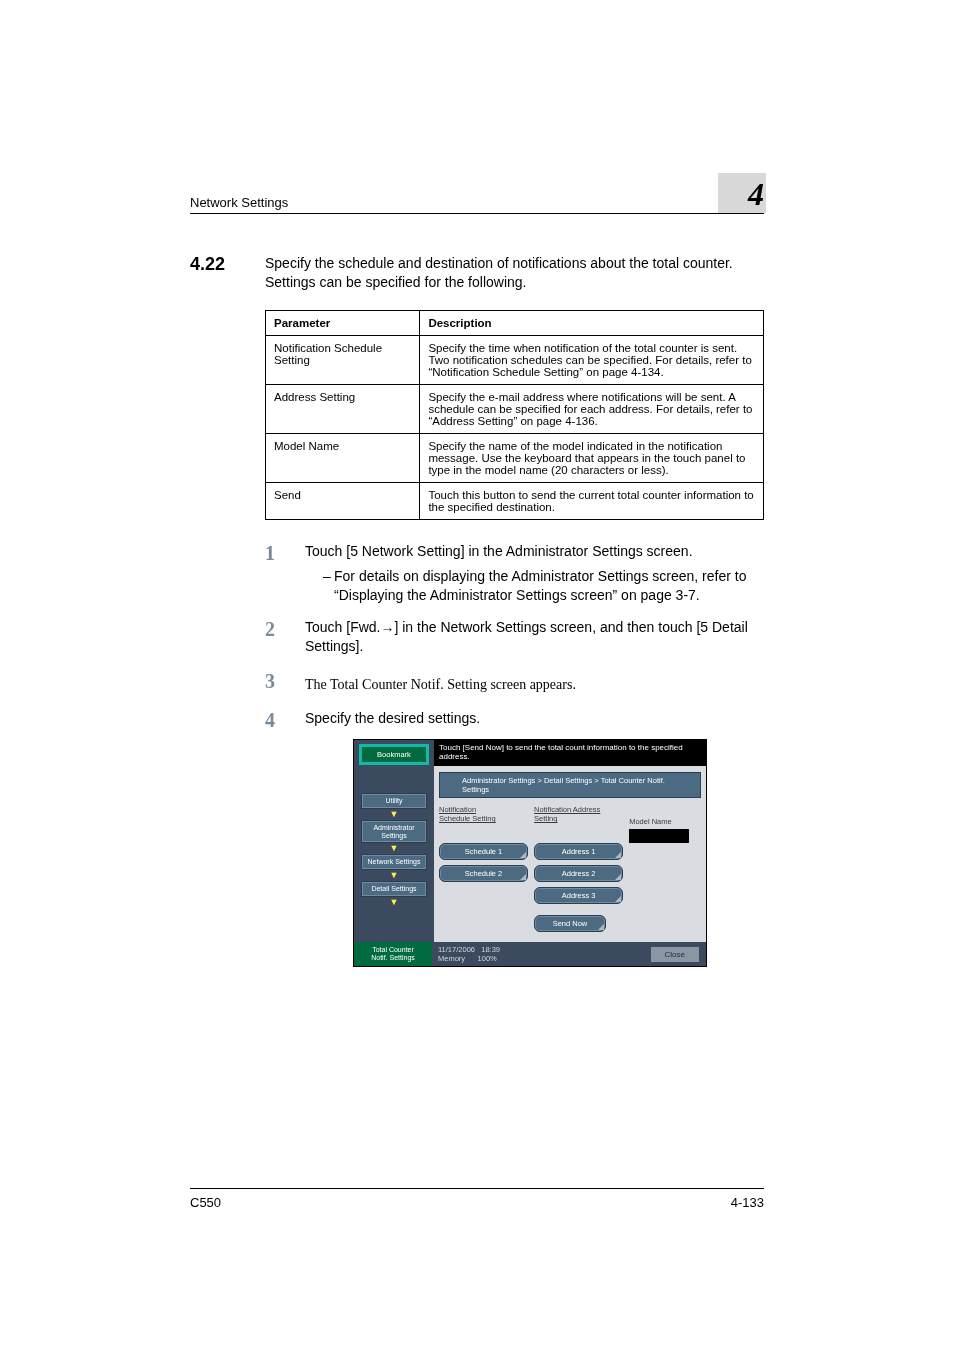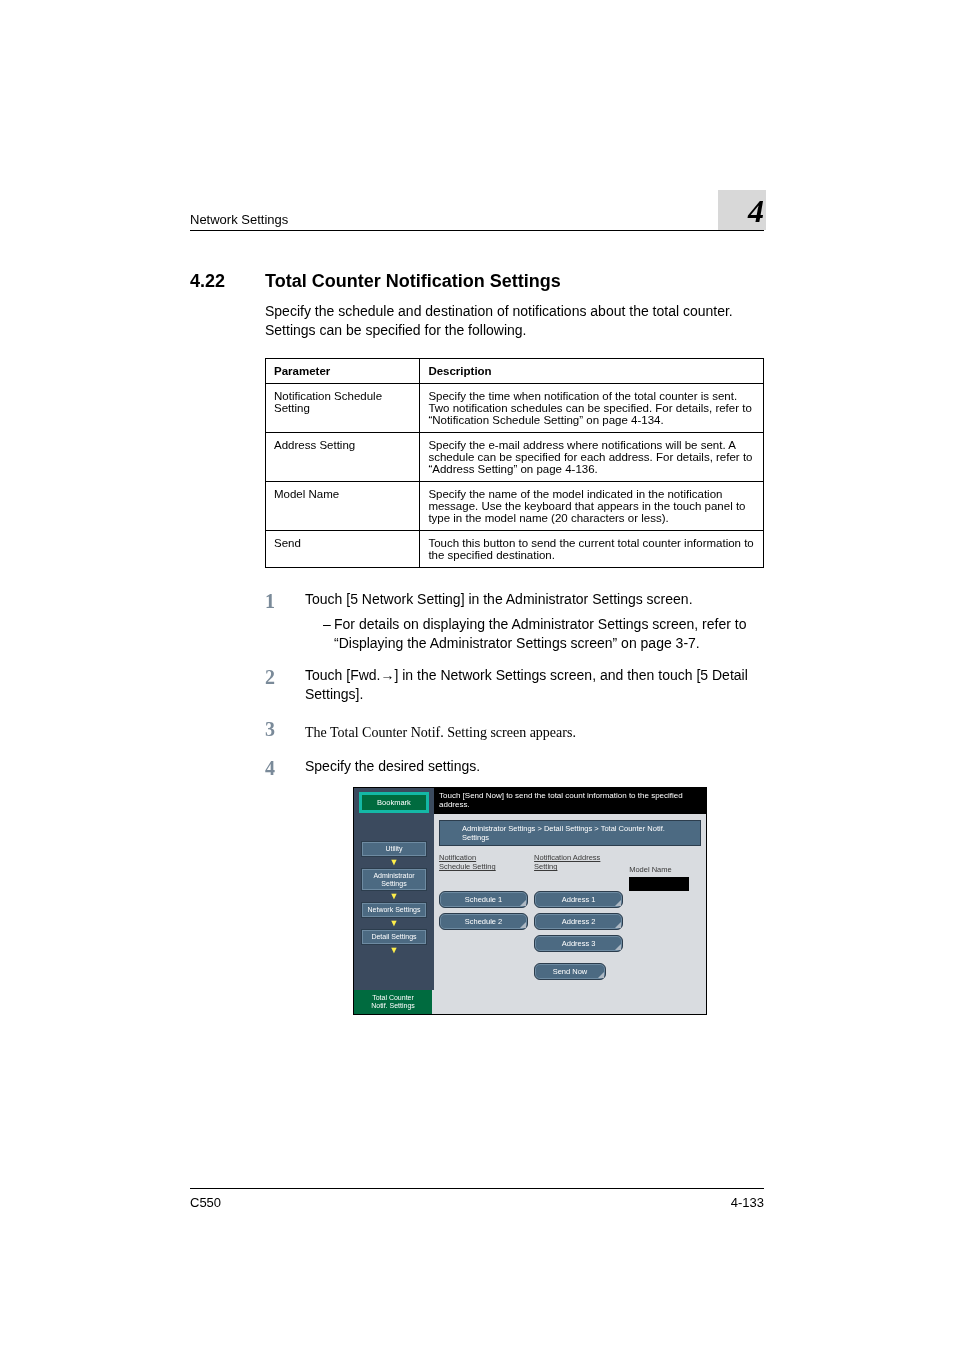--- a/index.html
+++ b/index.html
@@ -1,17 +1,17 @@
 <!DOCTYPE html>
 <html><head>
 <meta charset="utf-8">
 <style>
   html,body{margin:0;padding:0;background:#fff;}
   .page{width:954px;height:1350px;margin:0 auto;position:relative;font-family:Arial,Helvetica,sans-serif;color:#000;}
-  .content{position:absolute;left:190px;right:190px;top:195px;}
+  .content{position:absolute;left:190px;right:190px;top:178px;}
   .hdrrow{display:flex;align-items:flex-end;justify-content:space-between;border-bottom:1px solid #000;padding-bottom:3px;}
   .section-label{font-size:13px;}
   .chapnum{font-family:"Times New Roman",serif;font-style:italic;font-weight:bold;font-size:32px;line-height:1;}
   .chapwrap{position:relative;}
   .chapbg{position:absolute;right:-2px;bottom:-3px;width:48px;height:40px;background:#d8d8d8;z-index:0;}
   .h1row{margin-top:40px;display:flex;}
   .h1num{width:75px;font-weight:bold;font-size:18px;}
   .h1col{flex:1;}
   .h1txt{font-weight:bold;font-size:18px;margin-bottom:10px;}
   .intro{font-size:14px;line-height:1.35;margin-bottom:18px;}
@@ -58,21 +58,20 @@
       <div class="section-label">Network Settings</div>
       <div class="chapwrap">
         <div class="chapbg"></div>
         <div class="chapnum" style="position:relative;z-index:1;">4</div>
       </div>
     </div>
 
     <div class="h1row">
       <div class="h1num">4.22</div>
       <div class="h1col">
-        <div class="h1txt">Total Counter Notification Settings</div>
         <div class="intro">Specify the schedule and destination of notifications about the total counter. Settings can be specified for the following.</div>
 
         <table class="param">
           <thead>
             <tr>
               <th class="col1">Parameter</th>
               <th>Description</th>
             </tr>
           </thead>
           <tbody>
@@ -166,20 +165,27 @@
                 <div class="ss-sendrow">
                   <span class="ss-btn corner" style="display:inline-block;width:70px;margin:0;">Send Now</span>
                 </div>
               </div>
             </div>
             <div class="ss-foot">
               <div class="ss-foot-l">
                 <span>Total Counter</span>
                 <span>Notif. Settings</span>
               </div>
+              <div class="ss-foot-r">
+                <div>
+                  <span>11/17/2006</span>&nbsp;&nbsp;&nbsp;<span>18:39</span><br>
+                  <span>Memory</span>&nbsp;&nbsp;&nbsp;&nbsp;&nbsp;&nbsp;<span>100%</span>
+                </div>
+                <div class="ss-close">Close</div>
+              </div>
             </div>
           </div>
 
         </div>
       </div>
     </div>
 
   </div>
 
   <div class="footer">

